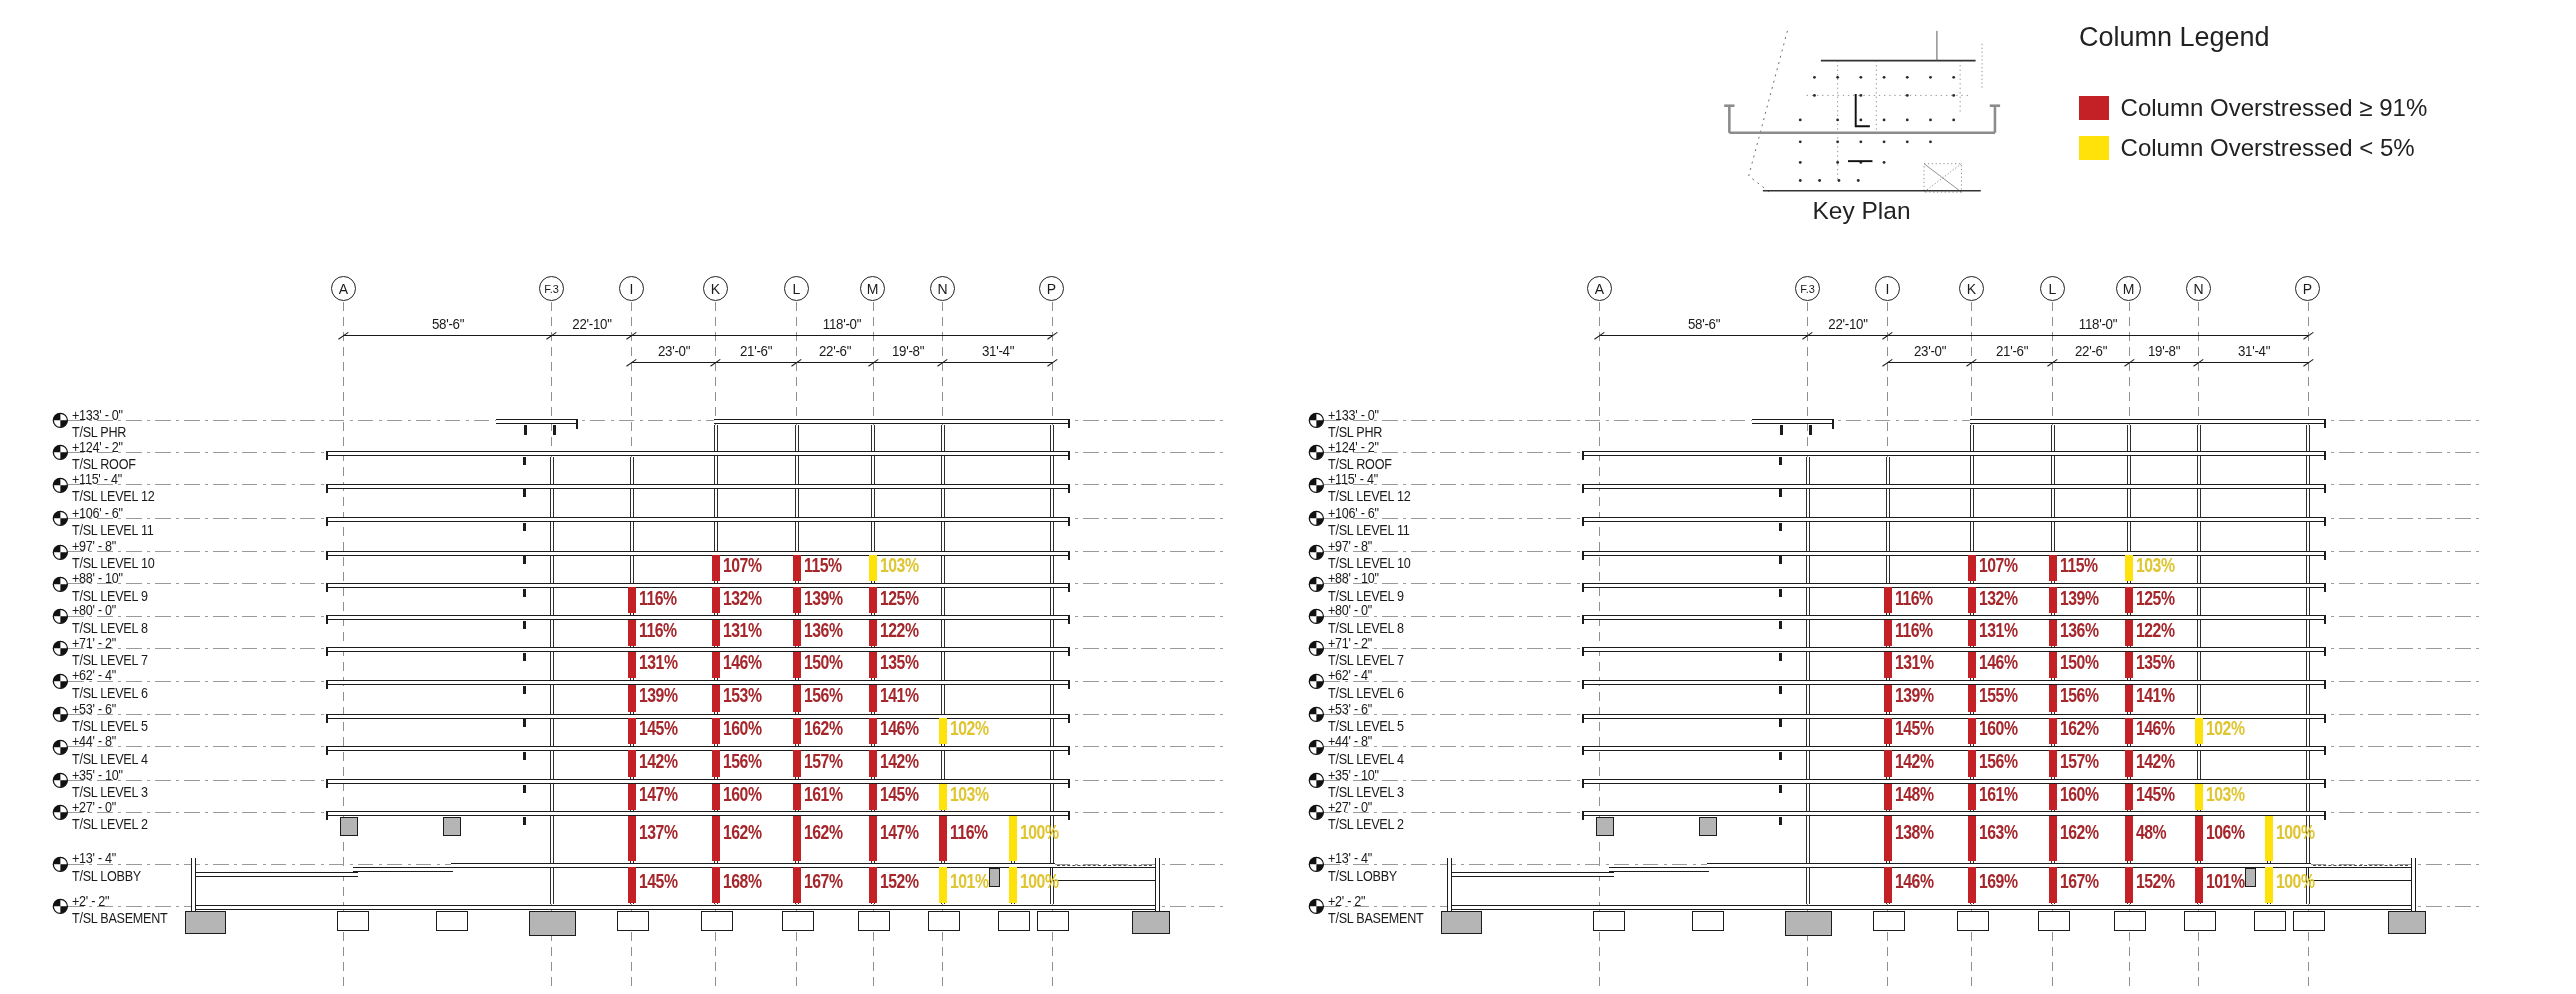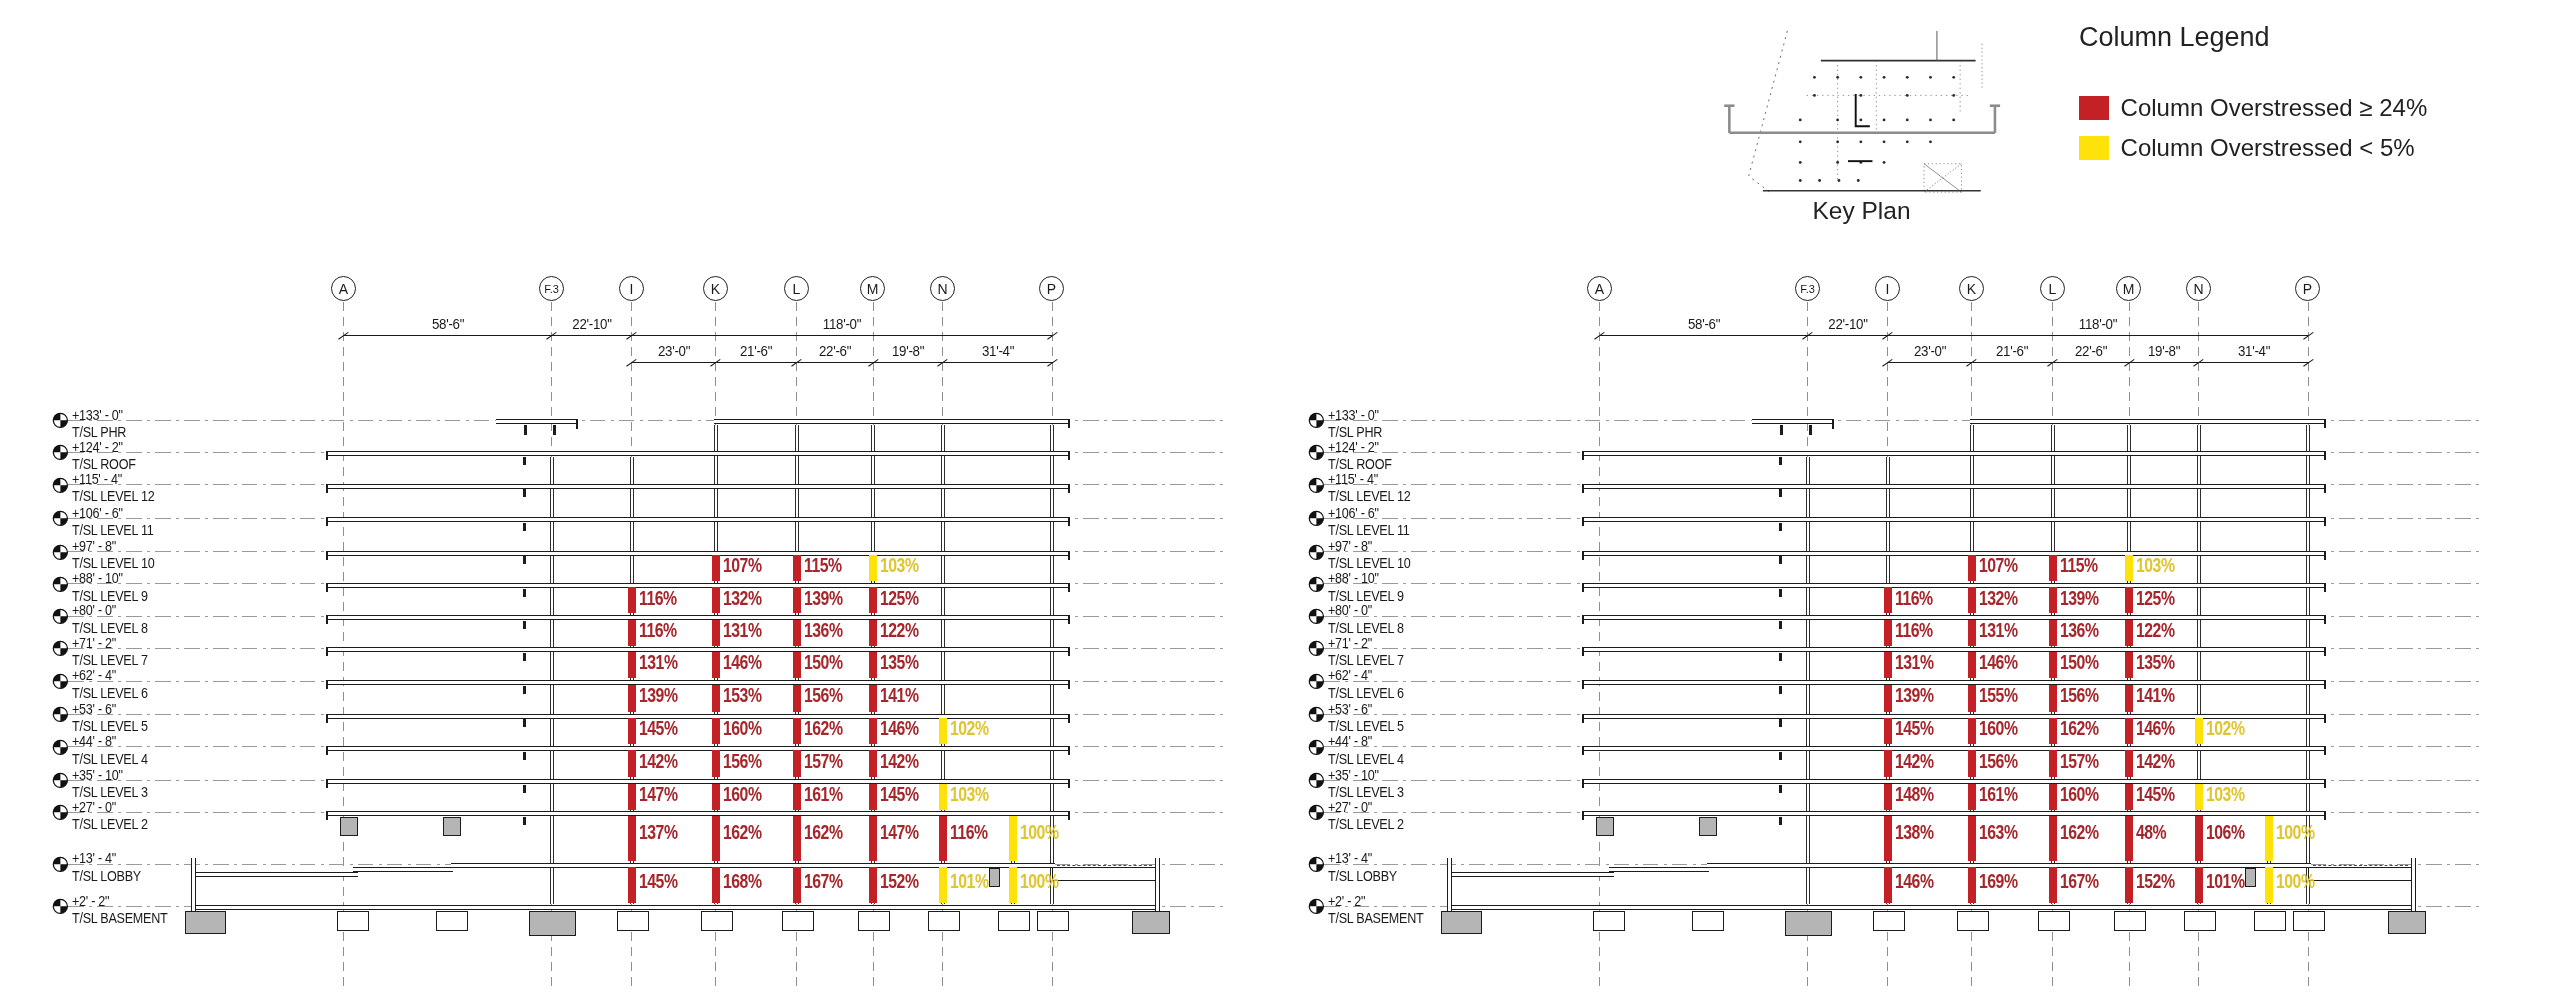--- a/index.html
+++ b/index.html
@@ -40,21 +40,21 @@
   #keyplan-label{position:absolute;left:1710px;top:197px;width:303px;text-align:center;font-size:24.5px;color:#222;}
 </style>
 </head>
 <body>
 
 <div id="canvas">
 
   <div id="legend-title">Column Legend</div>
   <div class="legend-row" style="top:94px;">
     <div class="legend-swatch" style="background: rgb(195, 33, 38);"></div>
-    <div class="legend-label">Column Overstressed ≥ 24%</div>
+    <div class="legend-label">Column Overstressed ≥ 91%</div>
   </div>
   <div class="legend-row" style="top:134px;">
     <div class="legend-swatch" style="background: rgb(255, 226, 10);"></div>
     <div class="legend-label">Column Overstressed &lt; 5%</div>
   </div>
 
   <svg class="abs" style="left:1710px;top:18px;z-index:1;" width="303" height="178" viewBox="0 0 470 276">
 
     <polyline points="120,20 60,245 95,272" fill="none" stroke="#666" stroke-width="1.5" stroke-dasharray="3,7"></polyline>
 

